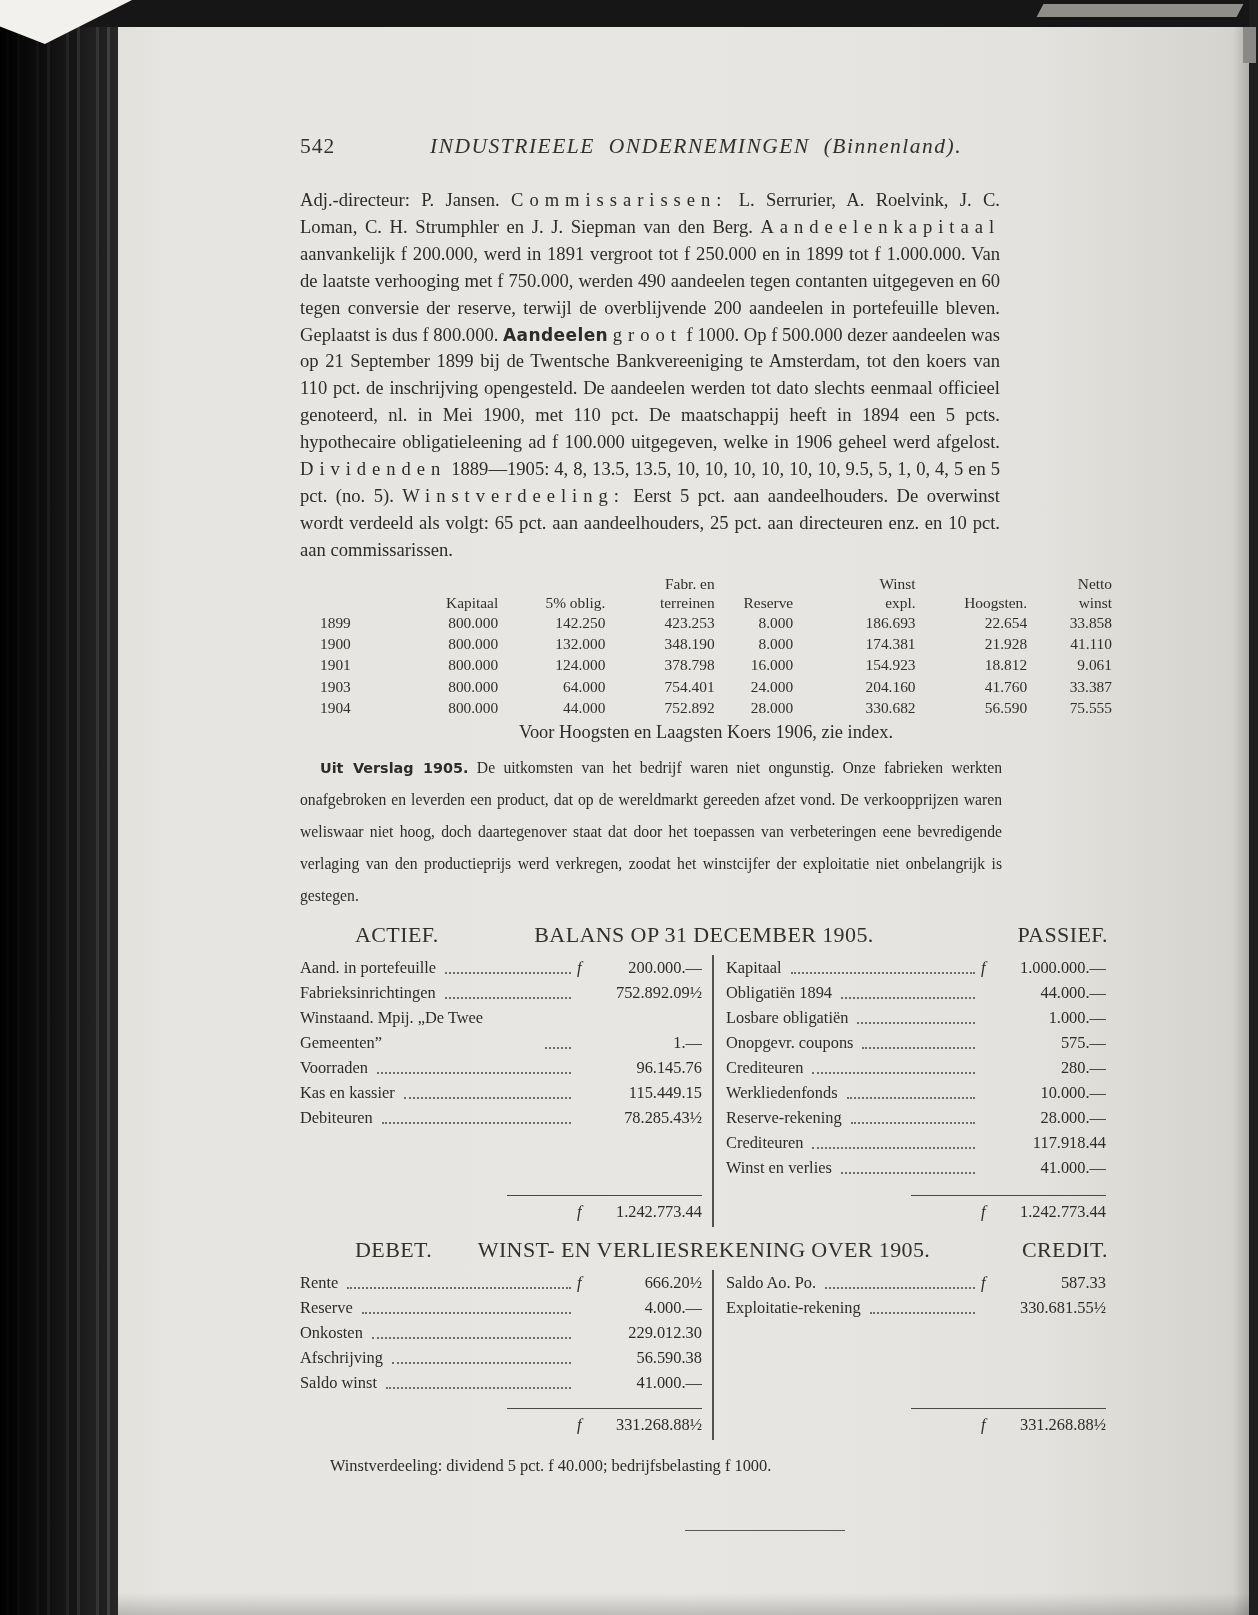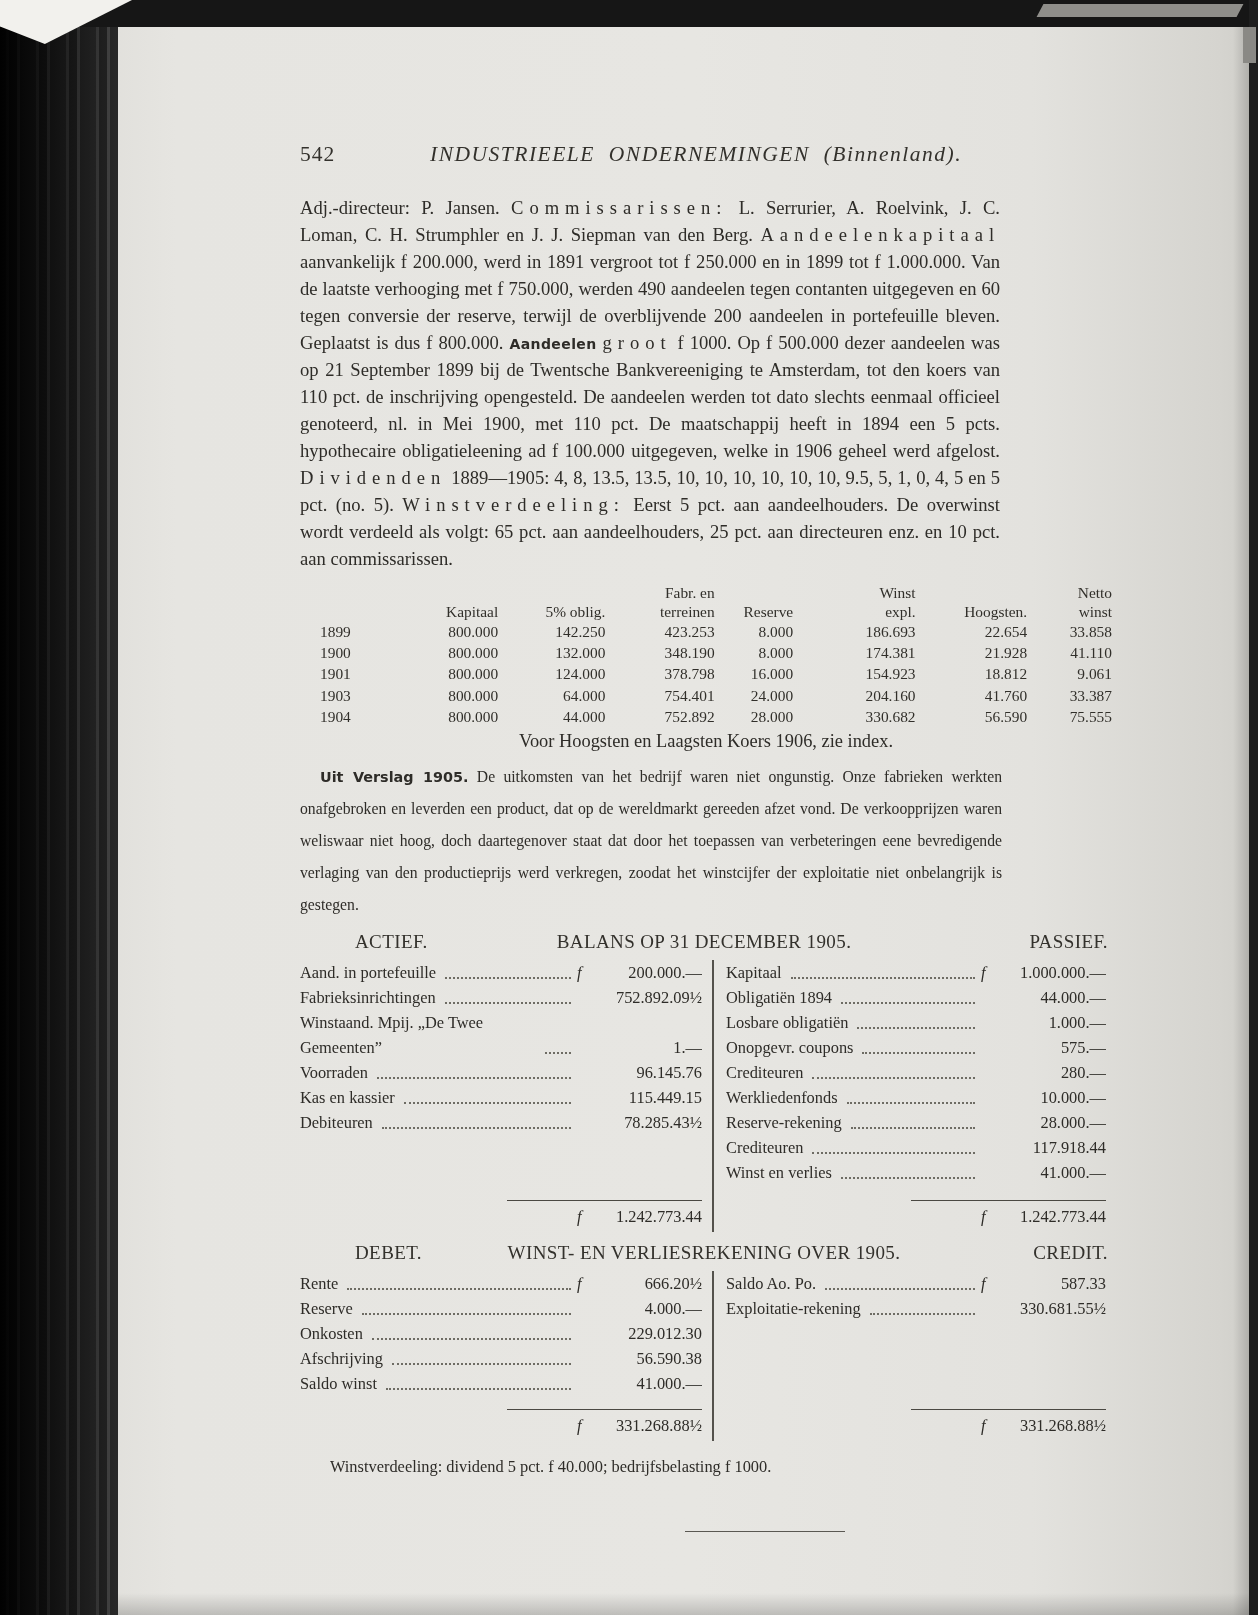--- a/index.html
+++ b/index.html
@@ -18,41 +18,41 @@
   }
   .corner-sliver { position:absolute; left:0; top:0; width:132px; height:44px; background:#f2f1ed; z-index:5;
     clip-path:polygon(0 0, 100% 0, 34% 100%, 0 60%); }
   .right-edge { position:absolute; top:0; right:0; width:9px; height:100%; background:#1e1e1e; z-index:4; }
   .right-shade { position:absolute; right:9px; top:0; width:16px; height:100%;
     background:linear-gradient(90deg, rgba(0,0,0,0), rgba(0,0,0,.16)); z-index:2; }
   .right-notch { position:absolute; top:27px; right:2px; width:13px; height:36px; background:#8a8985; z-index:5; }
   .bottom-shade { position:absolute; left:0; right:0; bottom:0; height:22px;
     background:linear-gradient(0deg, rgba(0,0,0,.18), rgba(0,0,0,0)); z-index:2; }
 
-  .content { position:absolute; left:300px; top:142px; width:818px; z-index:1; }
+  .content { position:absolute; left:300px; top:134px; width:818px; z-index:1; }
 
   .page-head { display:flex; width:700px; font-size:21.5px; margin-bottom:28px; color:#33312c; }
   .page-num { width:92px; letter-spacing:1px; }
   .head-title { flex:1; text-align:center; font-style:italic; letter-spacing:1.5px; word-spacing:7px; }
 
   .body-par { width:700px; margin:0; font-size:18.6px; line-height:26.9px; text-align:justify; }
   .sp { letter-spacing:.32em; }
-  .bold-sans { font-family:"DejaVu Sans","Liberation Sans",sans-serif; font-weight:bold; font-size:14px; letter-spacing:.4px; }
+  .bold-sans { font-family:"DejaVu Sans","Liberation Sans",sans-serif; font-weight:bold; font-size:17px; letter-spacing:.4px; }
 
   .fin-table { border-collapse:collapse; margin:10px 0 0 20px; width:792px; font-size:15.4px; color:#312f2a; }
   .fin-table th { font-weight:normal; text-align:right; padding:0; line-height:19px; }
   .fin-table td { padding:0; text-align:right; line-height:21.3px; }
   .fin-table td.yr { text-align:left;margin-top:24px; }
   .koers-note { width:812px; text-align:center; font-size:18.4px; margin-top:4px; }
 
   .verslag { width:702px; margin:9px 0 0 0; font-size:15.7px; line-height:32px; text-align:justify; text-indent:20px; }
   .verslag-head { font-family:"DejaVu Sans","Liberation Sans",sans-serif; font-weight:bold; font-size:14.4px; }
 
   .fin-sec { margin-top:10px; width:812px; }
-  .sec-head { display:flex; align-items:flex-start; font-size:19px; letter-spacing:.4px; margin-bottom:7px; color:#33312c; }
+  .sec-head { display:flex; align-items:flex-start; font-size:22px; letter-spacing:.4px; margin-bottom:7px; color:#33312c; }
   .side-l { width:175px; padding-left:55px; box-sizing:border-box; }
   .sec-title { flex:1; text-align:center; }
   .side-r { width:175px; text-align:right; padding-right:4px; }
 
   .cols { display:flex; width:812px; }
   .col-a { width:412px; box-sizing:border-box; padding-right:10px; display:flex; flex-direction:column; }
   .col-b { flex:1; border-left:2px solid #54524c; box-sizing:border-box; padding-left:12px; padding-right:6px; display:flex; flex-direction:column; }
   .h-balans { height:272px; }
   .h-wv { height:170px; }
 

